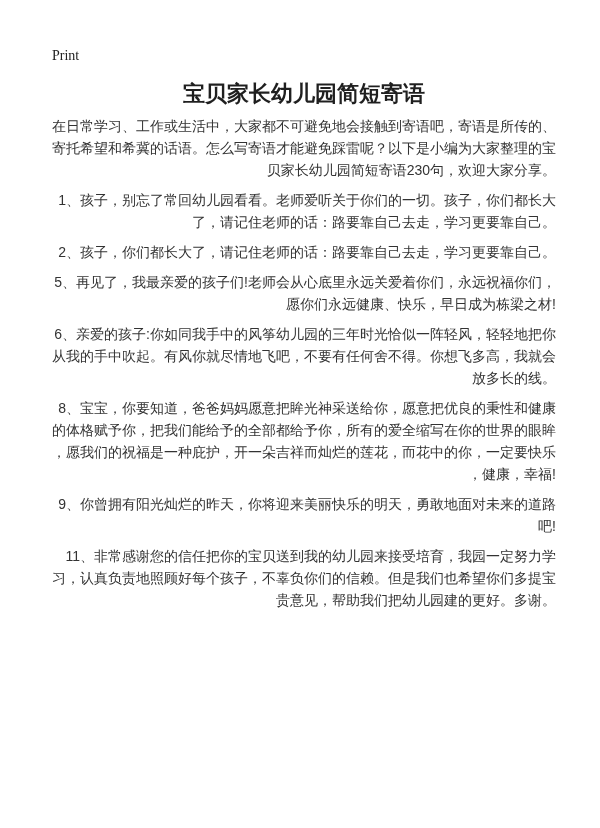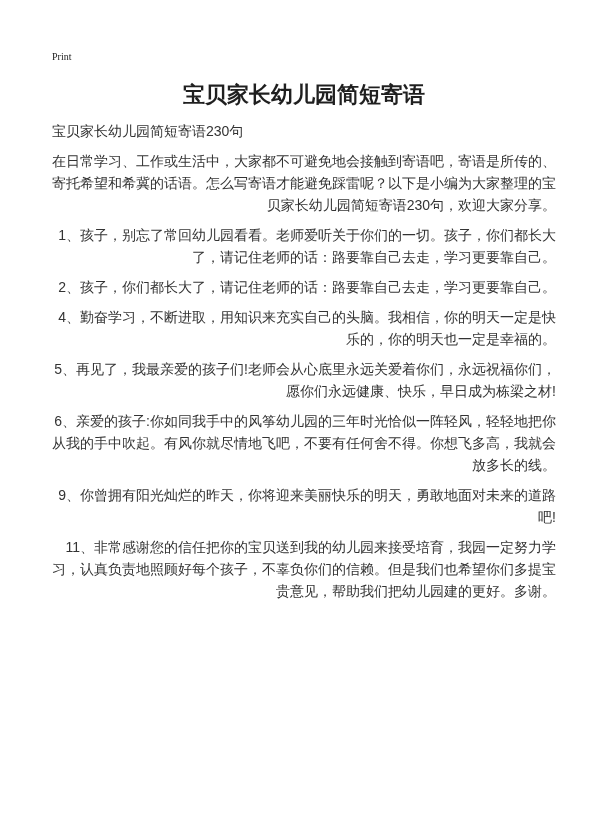--- a/index.html
+++ b/index.html
@@ -13,21 +13,21 @@
     font-family: "Liberation Sans", "DejaVu Sans", sans-serif;
     color: #333333;
     overflow: hidden;
   }
   .page {
     padding: 46px 44px 0 52px;
     box-sizing: border-box;
   }
   .print-label {
     font-family: "Liberation Serif", serif;
-    font-size: 10px;
+    font-size: 14px;
     line-height: 16px;
     color: #222222;
     display: inline-block;
   }
   .doc-title {
     font-size: 22px;
     font-weight: bold;
     text-align: center;
     color: #1f1f1f;
     width: 504px;
@@ -50,22 +50,21 @@
     line-break: anywhere;
     text-align: right;
   }
 </style>
 </head>
 <body>
 
 <div class="page">
   <span class="print-label">Print</span>
   <h1 class="doc-title">宝贝家长幼儿园简短寄语</h1>
-  <div class="doc-subtitle">宝贝家长幼儿园简短寄语230句</div>
   <p class="para">在日常学习、工作或生活中，大家都不可避免地会接触到寄语吧，寄语是所传的、寄托希望和希冀的话语。怎么写寄语才能避免踩雷呢？以下是小编为大家整理的宝贝家长幼儿园简短寄语230句，欢迎大家分享。</p>
   <p class="para">1、孩子，别忘了常回幼儿园看看。老师爱听关于你们的一切。孩子，你们都长大了，请记住老师的话：路要靠自己去走，学习更要靠自己。</p>
   <p class="para">2、孩子，你们都长大了，请记住老师的话：路要靠自己去走，学习更要靠自己。</p>
-  <p class="para">4、勤奋学习，不断进取，用知识来充实自己的头脑。我相信，你的明天一定是快乐的，你的明天也一定是幸福的。</p>
   <p class="para">5、再见了，我最亲爱的孩子们!老师会从心底里永远关爱着你们，永远祝福你们，愿你们永远健康、快乐，早日成为栋梁之材!</p>
   <p class="para">6、亲爱的孩子:你如同我手中的风筝幼儿园的三年时光恰似一阵轻风，轻轻地把你从我的手中吹起。有风你就尽情地飞吧，不要有任何舍不得。你想飞多高，我就会放多长的线。</p>
+  <p class="para">8、宝宝，你要知道，爸爸妈妈愿意把眸光神采送给你，愿意把优良的秉性和健康的体格赋予你，把我们能给予的全部都给予你，所有的爱全缩写在你的世界的眼眸，愿我们的祝福是一种庇护，开一朵吉祥而灿烂的莲花，而花中的你，一定要快乐，健康，幸福!</p>
   <p class="para">9、你曾拥有阳光灿烂的昨天，你将迎来美丽快乐的明天，勇敢地面对未来的道路吧!</p>
   <p class="para">11、非常感谢您的信任把你的宝贝送到我的幼儿园来接受培育，我园一定努力学习，认真负责地照顾好每个孩子，不辜负你们的信赖。但是我们也希望你们多提宝贵意见，帮助我们把幼儿园建的更好。多谢。</p>
 </div>
 
 </body></html>

